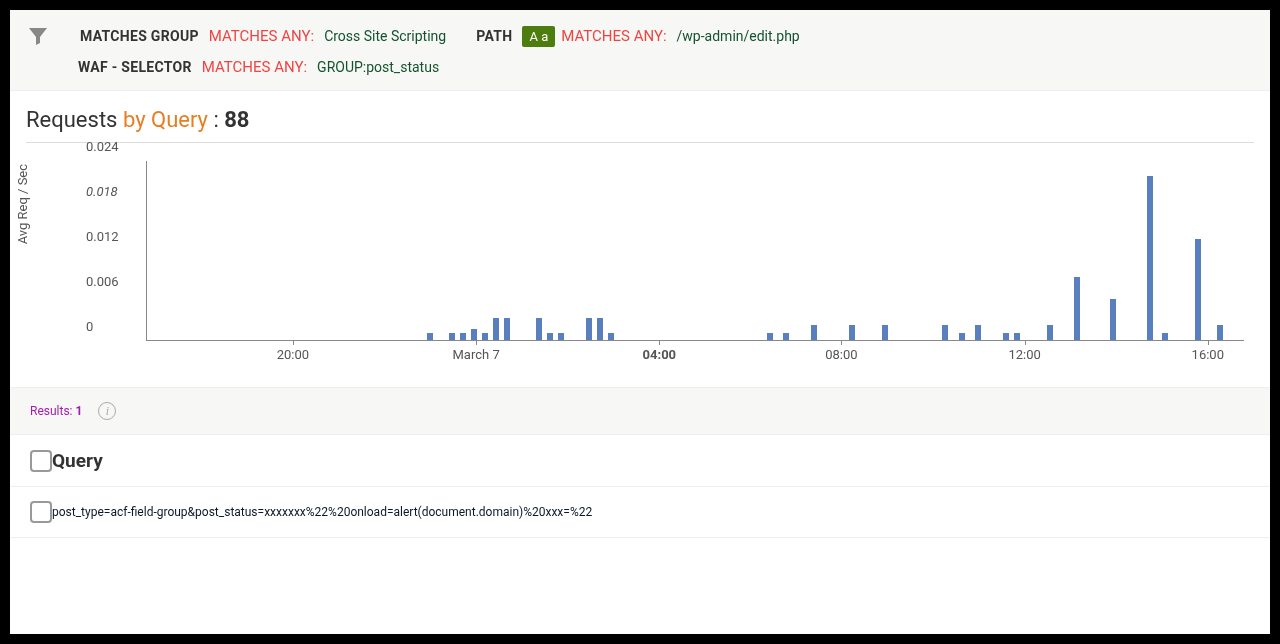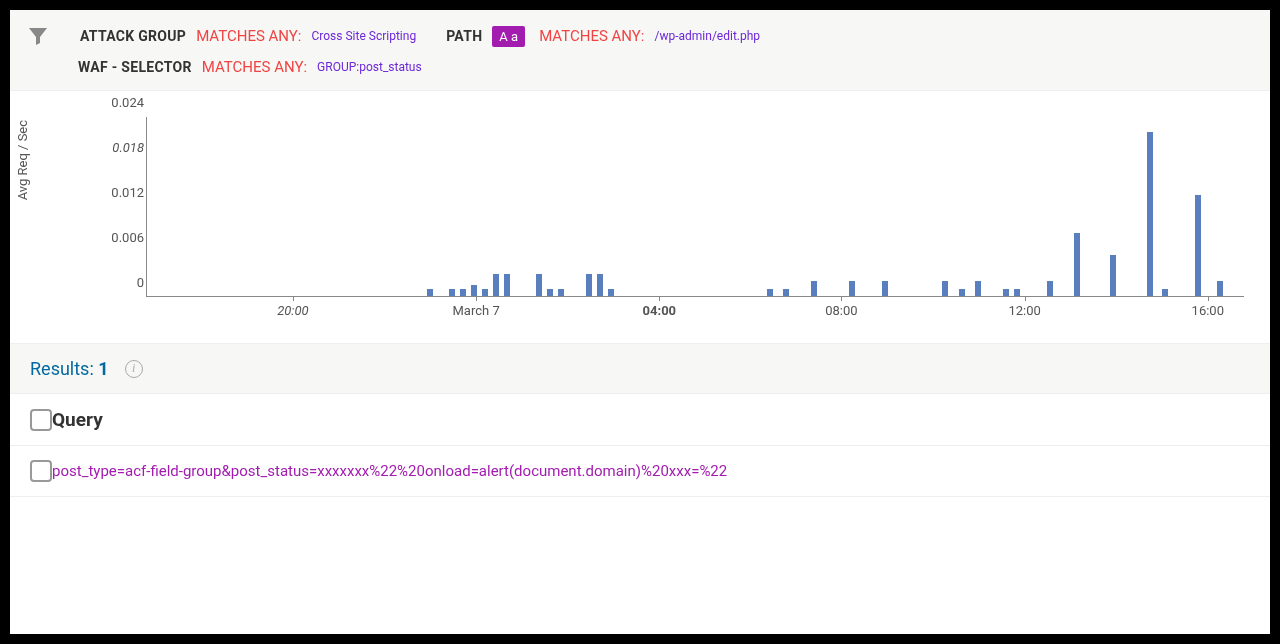--- a/index.html
+++ b/index.html
@@ -37,31 +37,30 @@
       color: #333;
       letter-spacing: 0.3px;
       margin-right: 4px;
     }
     .matches-any {
       color: #ef4444;
       font-size: 15px;
       margin-right: 4px;
     }
     .filter-value {
-      color: #6d28d9;
-      font-size: 12px;
+      color: #14532d;
+      font-size: 14px;
       margin-right: 24px;
     }
     .aa-badge {
-      background: #a21caf;
+      background: #4d7c0f;
       color: #fff;
       font-size: 13px;
       padding: 3px 7px;
       border-radius: 2px;
-      margin-right: 8px;
       display: inline-flex;
       align-items: center;
     }
     .chart-section {
       padding: 16px;
     }
     .chart-title {
       font-size: 22px;
       color: #333;
       margin-bottom: 8px;
@@ -90,23 +89,22 @@
     .y-axis {
       position: absolute;
       left: 60px;
       top: 10px;
       bottom: 30px;
       width: 55px;
       border-right: 0;
     }
     .y-tick {
       position: absolute;
-      left: 8px;
+      left: 0;
       width: 50px;
-      text-align: right;
       font-size: 13px;
       color: #555;
       transform: translateY(-50%);
     }
     .plot-area {
       position: absolute;
       left: 120px;
       right: 10px;
       top: 10px;
       bottom: 30px;
@@ -137,22 +135,22 @@
     .results-bar {
       background: #f7f7f5;
       padding: 14px 20px;
       border-top: 1px solid #eee;
       border-bottom: 1px solid #eee;
       display: flex;
       align-items: center;
       gap: 16px;
     }
     .results-label {
-      font-size: 18px;
-      color: #0369a1;
+      font-size: 12px;
+      color: #a21caf;
     }
     .results-label .count { font-weight: 700; }
     .info-icon {
       width: 18px;
       height: 18px;
       border: 1.5px solid #aaa;
       border-radius: 50%;
       display: inline-flex;
       align-items: center;
       justify-content: center;
@@ -174,61 +172,64 @@
       border-radius: 4px;
       background: #fff;
       cursor: pointer;
     }
     .col-header {
       font-size: 19px;
       font-weight: 700;
       color: #333;
     }
     .cell-value {
-      font-size: 15px;
-      color: #a21caf;
+      font-size: 12px;
+      color: #0f172a;
     }
   </style>
 </head>
 <body>
 
 <div class="filter-bar">
   <div class="filter-row">
     <svg class="filter-icon" viewBox="0 0 24 24" fill="#888">
       <path d="M3 4h18l-7 9v6l-4 2v-8L3 4z"></path>
     </svg>
-    <span class="filter-label">ATTACK GROUP</span>
+    <span class="filter-label">MATCHES GROUP</span>
     <span class="matches-any">MATCHES ANY:</span>
     <span class="filter-value">Cross Site Scripting</span>
 
     <span class="filter-label">PATH</span>
     <span class="aa-badge">A a</span>
     <span class="matches-any">MATCHES ANY:</span>
     <span class="filter-value">/wp-admin/edit.php</span>
   </div>
   <div class="filter-row">
     <span class="filter-label">WAF - SELECTOR</span>
     <span class="matches-any">MATCHES ANY:</span>
     <span class="filter-value">GROUP:post_status</span>
   </div>
 </div>
 
 <div class="chart-section">
+  <div class="chart-title">
+    <span>Requests </span><span class="by-query">by Query</span><span> : </span><span class="count">88</span>
+  </div>
   <div class="chart-container">
     <div class="y-axis-label">Avg Req / Sec</div>
     <div class="y-axis" id="y-axis">
         <div class="y-tick" style="bottom: 0%;">0</div>
         <div class="y-tick" style="bottom: 25%;">0.006</div>
         <div class="y-tick" style="bottom: 50%;">0.012</div>
         <div class="y-tick" style="bottom: 75%; font-style: italic;">0.018</div>
         <div class="y-tick" style="bottom: 100%;">0.024</div>
       </div>
     <div class="plot-area" id="plot-area">
         <div class="x-tickmark" style="left: 13.3%;"></div>
-        <div class="x-tick" style="left: 13.3%; font-style: italic;">20:00</div>
+        <div class="x-tick" style="left: 13.3%;">20:00</div>
         <div class="x-tickmark" style="left: 30%;"></div>
         <div class="x-tick" style="left: 30%;">March 7</div>
         <div class="x-tickmark" style="left: 46.7%;"></div>
         <div class="x-tick" style="left: 46.7%; font-weight: bold;">04:00</div>
         <div class="x-tickmark" style="left: 63.3%;"></div>
         <div class="x-tick" style="left: 63.3%;">08:00</div>
         <div class="x-tickmark" style="left: 80%;"></div>
         <div class="x-tick" style="left: 80%;">12:00</div>
         <div class="x-tickmark" style="left: 96.7%;"></div>
         <div class="x-tick" style="left: 96.7%;">16:00</div>

